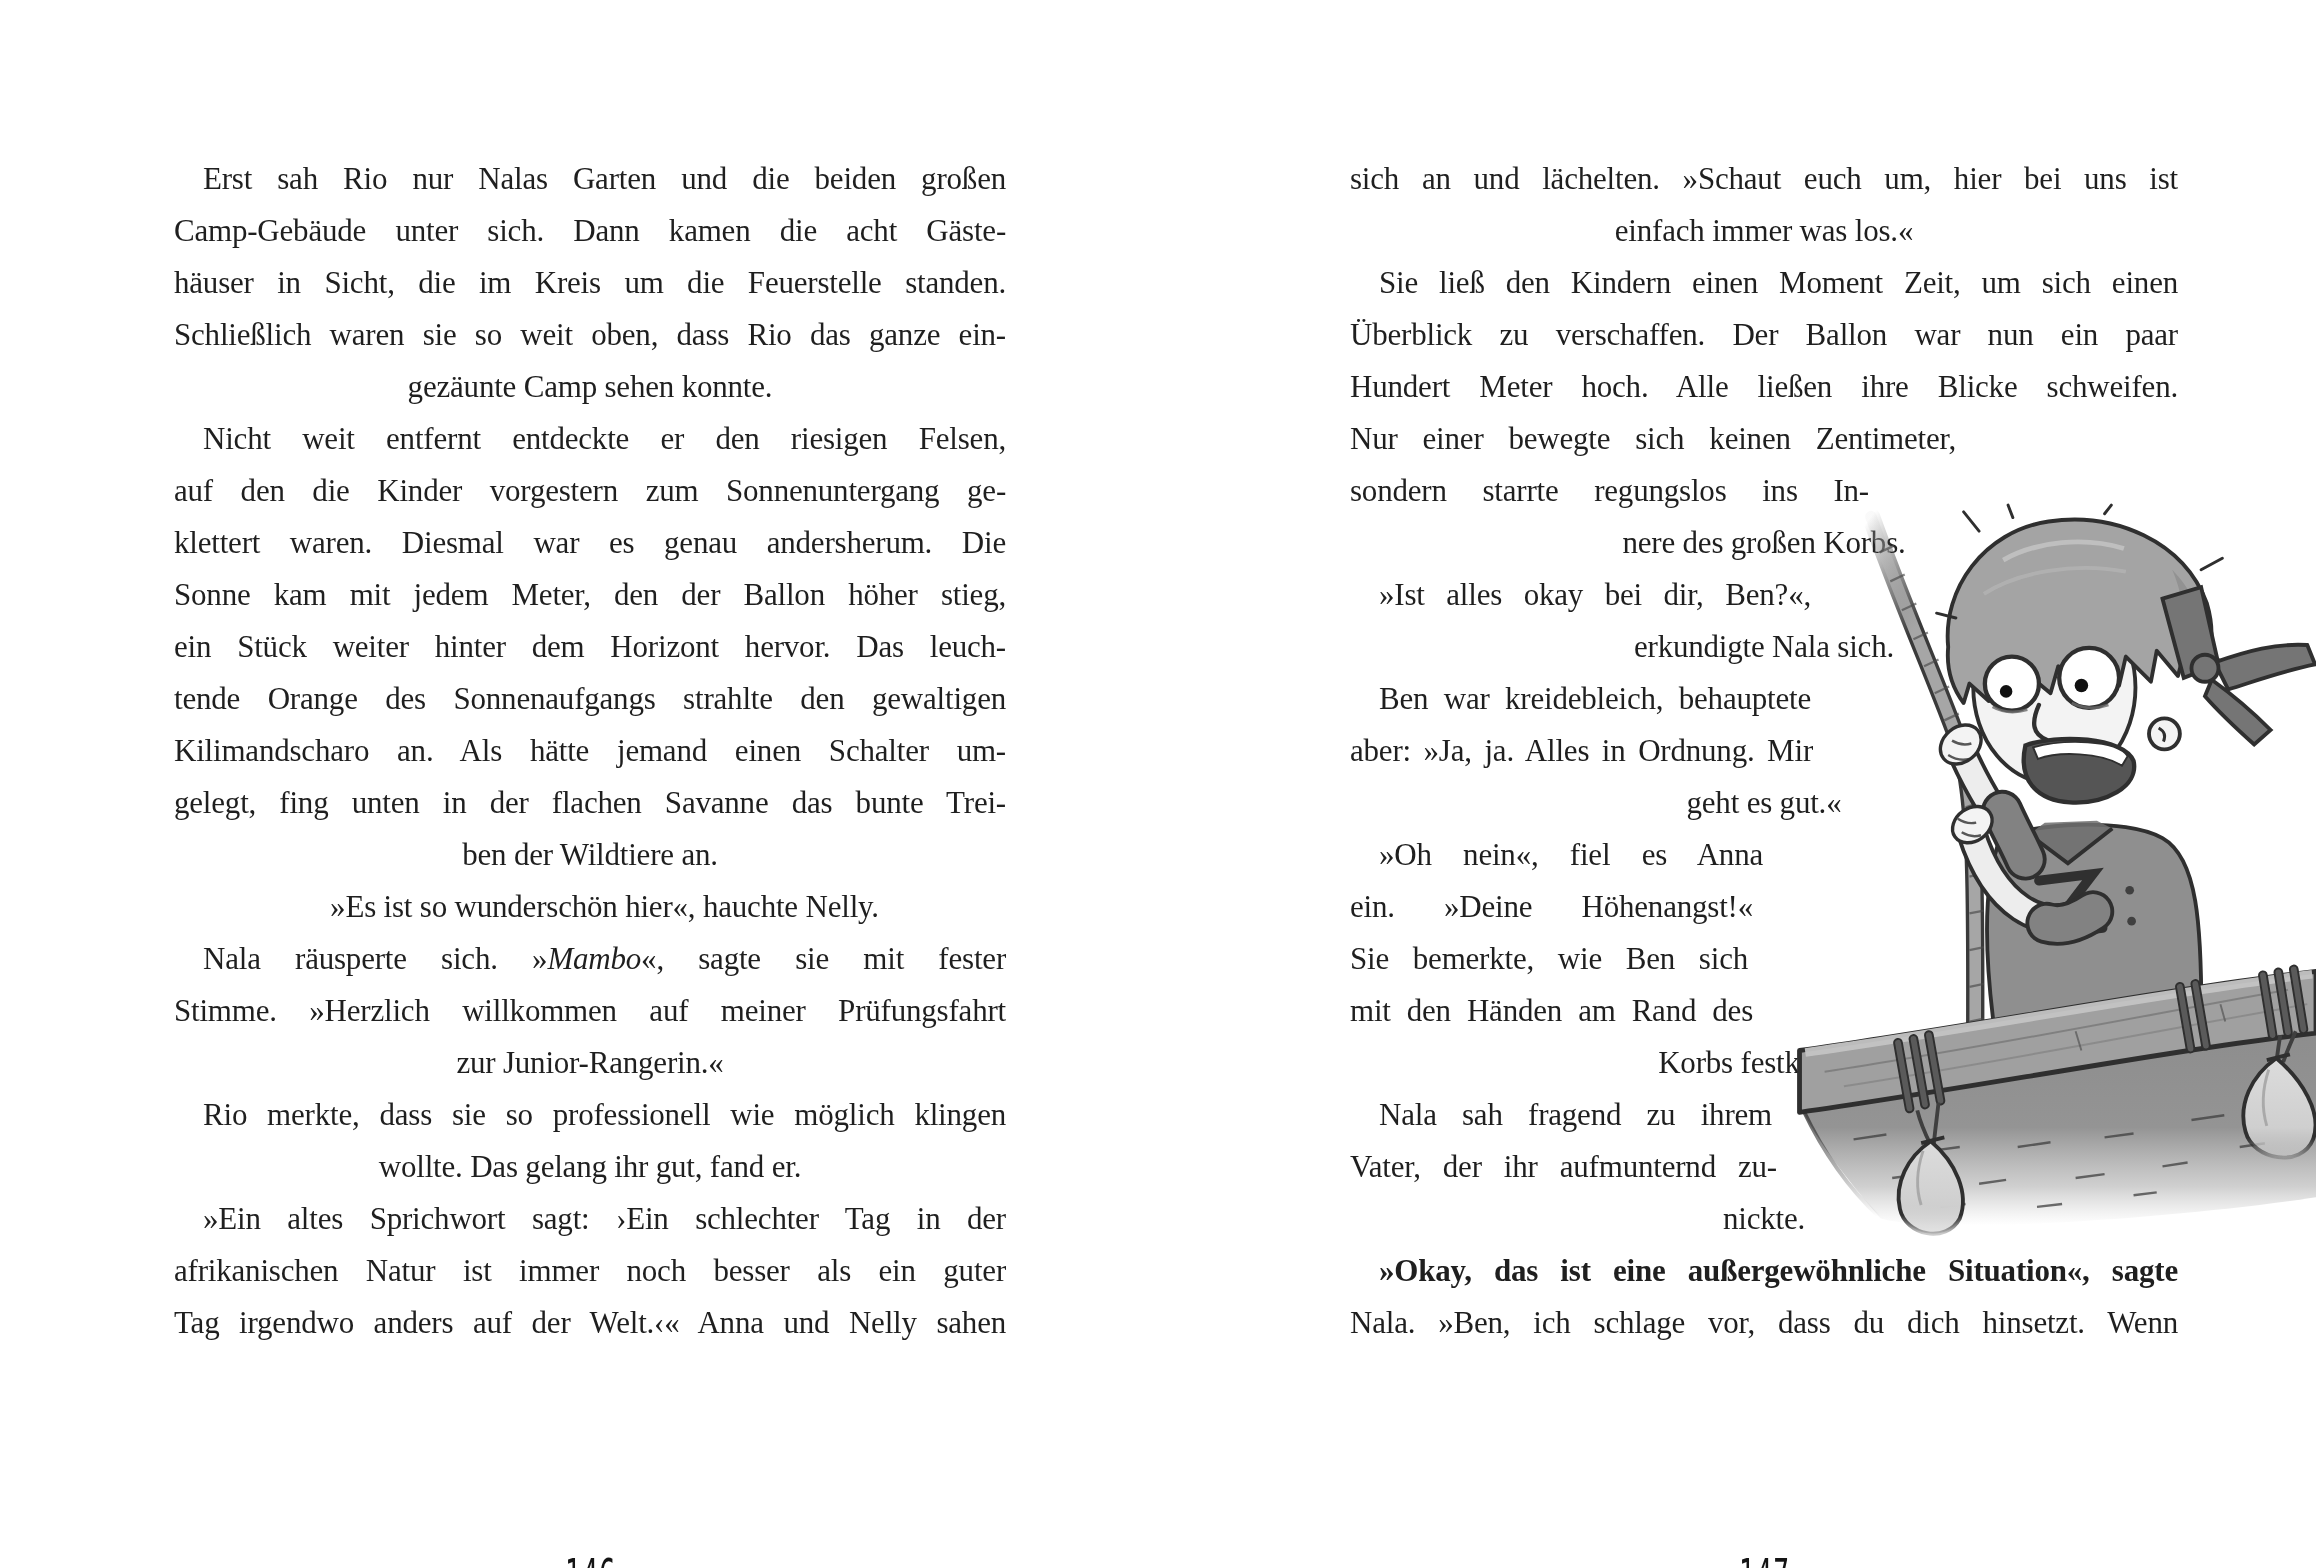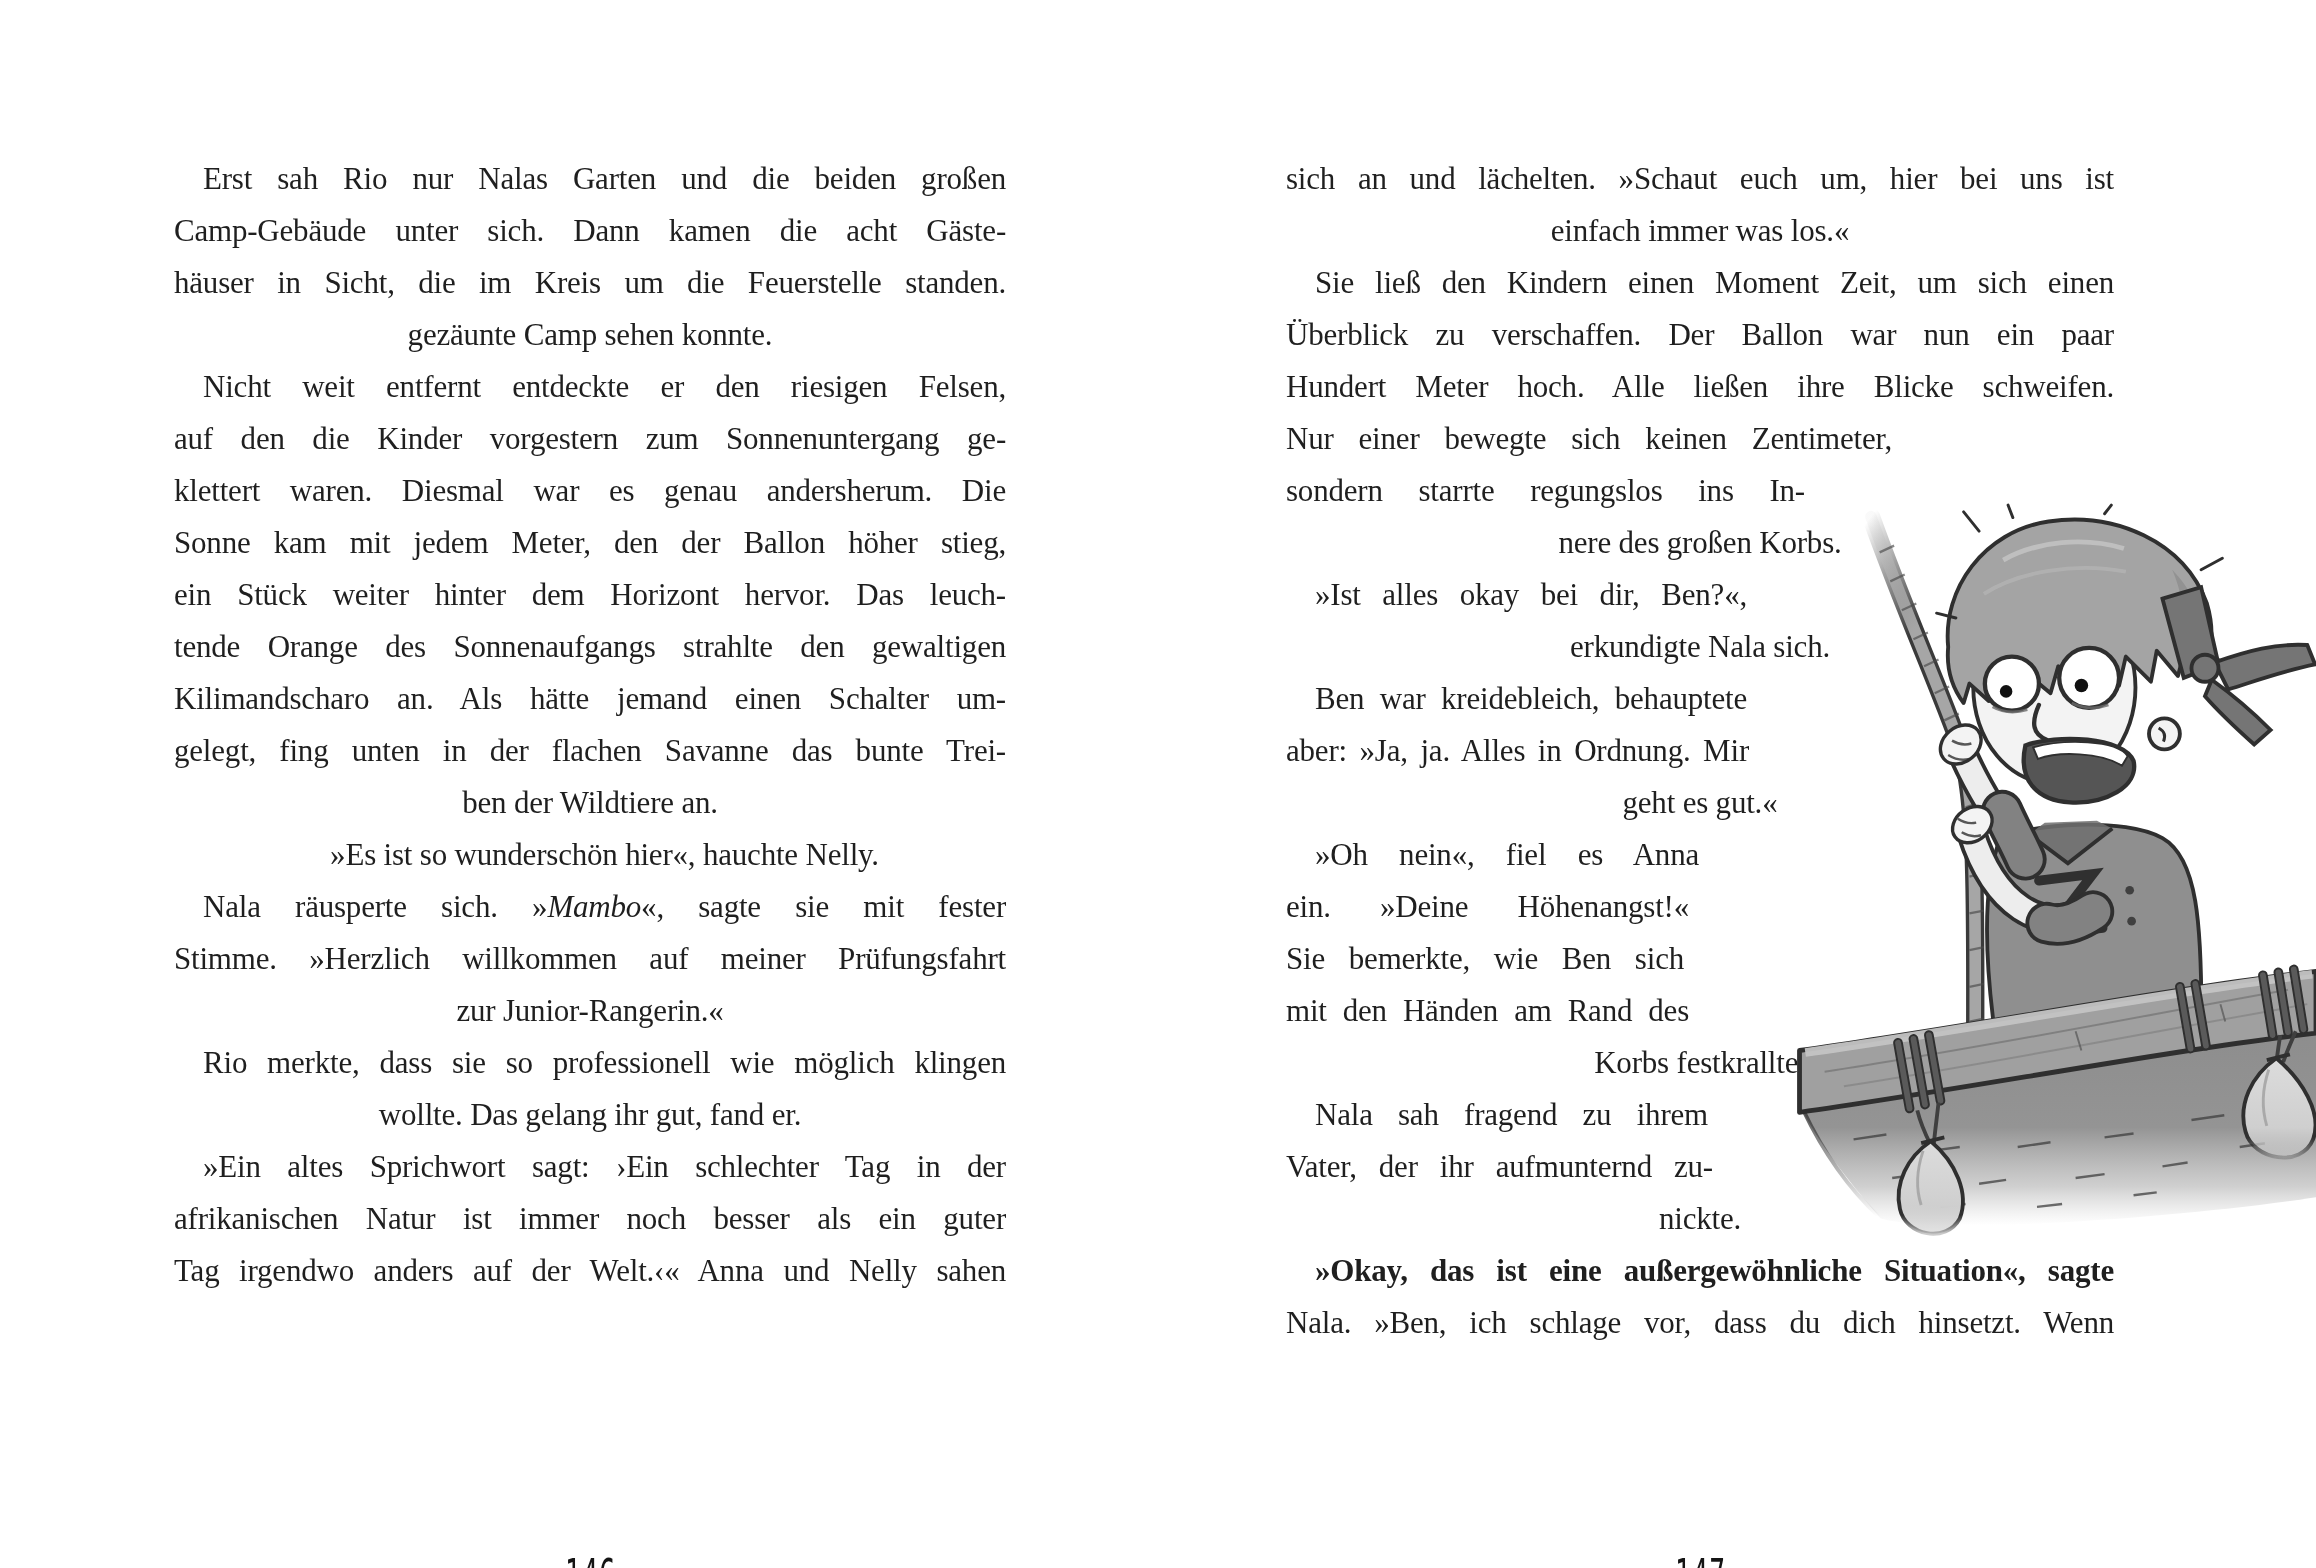--- a/index.html
+++ b/index.html
@@ -1,20 +1,20 @@
 <!DOCTYPE html>
 <html style="--paper: #ffffff; --ink: #1f1f1f; --outline: #2f2f2f; --hair: #a4a4a4; --skin: #f3f3f3; --shirt: #8f8f8f; --bandana: #757575; --basket: #a0a0a0; --sandbag: #d9d9d9; --rope: #a6a6a6;"><head>
 <meta charset="utf-8">
 <style>
   html,body{margin:0;padding:0;background:#ffffff;}
   .spread{position:relative;width:2316px;height:1569px;background:var(--paper,#fff);overflow:hidden;
           font-family:"Liberation Serif","DejaVu Serif",serif;color:var(--ink,#1f1f1f);border-radius:32px;}
   .page{position:absolute;top:153px;}
   .page-left{left:174px;width:832px;}
-  .page-right{left:1286px;width:828px;}
+  .page-right{left:1350px;width:828px;}
   .textcol{width:100%;}
   .line{height:52px;line-height:52px;font-size:31px;letter-spacing:-0.2px;white-space:normal;
         overflow:hidden;text-align:center;}
   .line.just{text-align:justify;text-align-last:justify;}
   .line .it{font-style:italic;}
   .pagenum{position:absolute;top:1397px;width:100%;text-align:center;}
   .pagenum span{display:inline-block;font-family:"DejaVu Sans","Liberation Sans",sans-serif;
         font-size:44px;font-weight:500;color:#141414;transform:scaleX(0.58);letter-spacing:1px;}
   .illo{position:absolute;left:1786px;top:502px;width:530px;height:763px;}
   
@@ -28,20 +28,21 @@
 </head>
 <body>
 
 <div class="spread">
 
   <main class="page page-left">
     <div class="textcol">
         <div class="line just" style="text-indent: 29px;"><span>Erst sah Rio nur Nalas Garten und die beiden großen</span></div>
         <div class="line just"><span>Camp-Gebäude unter sich. Dann kamen die acht Gäste-</span></div>
         <div class="line just"><span>häuser in Sicht, die im Kreis um die Feuerstelle standen.</span></div>
+        <div class="line just"><span>Schließlich waren sie so weit oben, dass Rio das ganze ein-</span></div>
         <div class="line"><span>gezäunte Camp sehen konnte.</span></div>
         <div class="line just" style="text-indent: 29px;"><span>Nicht weit entfernt entdeckte er den riesigen Felsen,</span></div>
         <div class="line just"><span>auf den die Kinder vorgestern zum Sonnenuntergang ge-</span></div>
         <div class="line just"><span>klettert waren. Diesmal war es genau andersherum. Die</span></div>
         <div class="line just"><span>Sonne kam mit jedem Meter, den der Ballon höher stieg,</span></div>
         <div class="line just"><span>ein Stück weiter hinter dem Horizont hervor. Das leuch-</span></div>
         <div class="line just"><span>tende Orange des Sonnenaufgangs strahlte den gewaltigen</span></div>
         <div class="line just"><span>Kilimandscharo an. Als hätte jemand einen Schalter um-</span></div>
         <div class="line just"><span>gelegt, fing unten in der flachen Savanne das bunte Trei-</span></div>
         <div class="line"><span>ben der Wildtiere an.</span></div>

